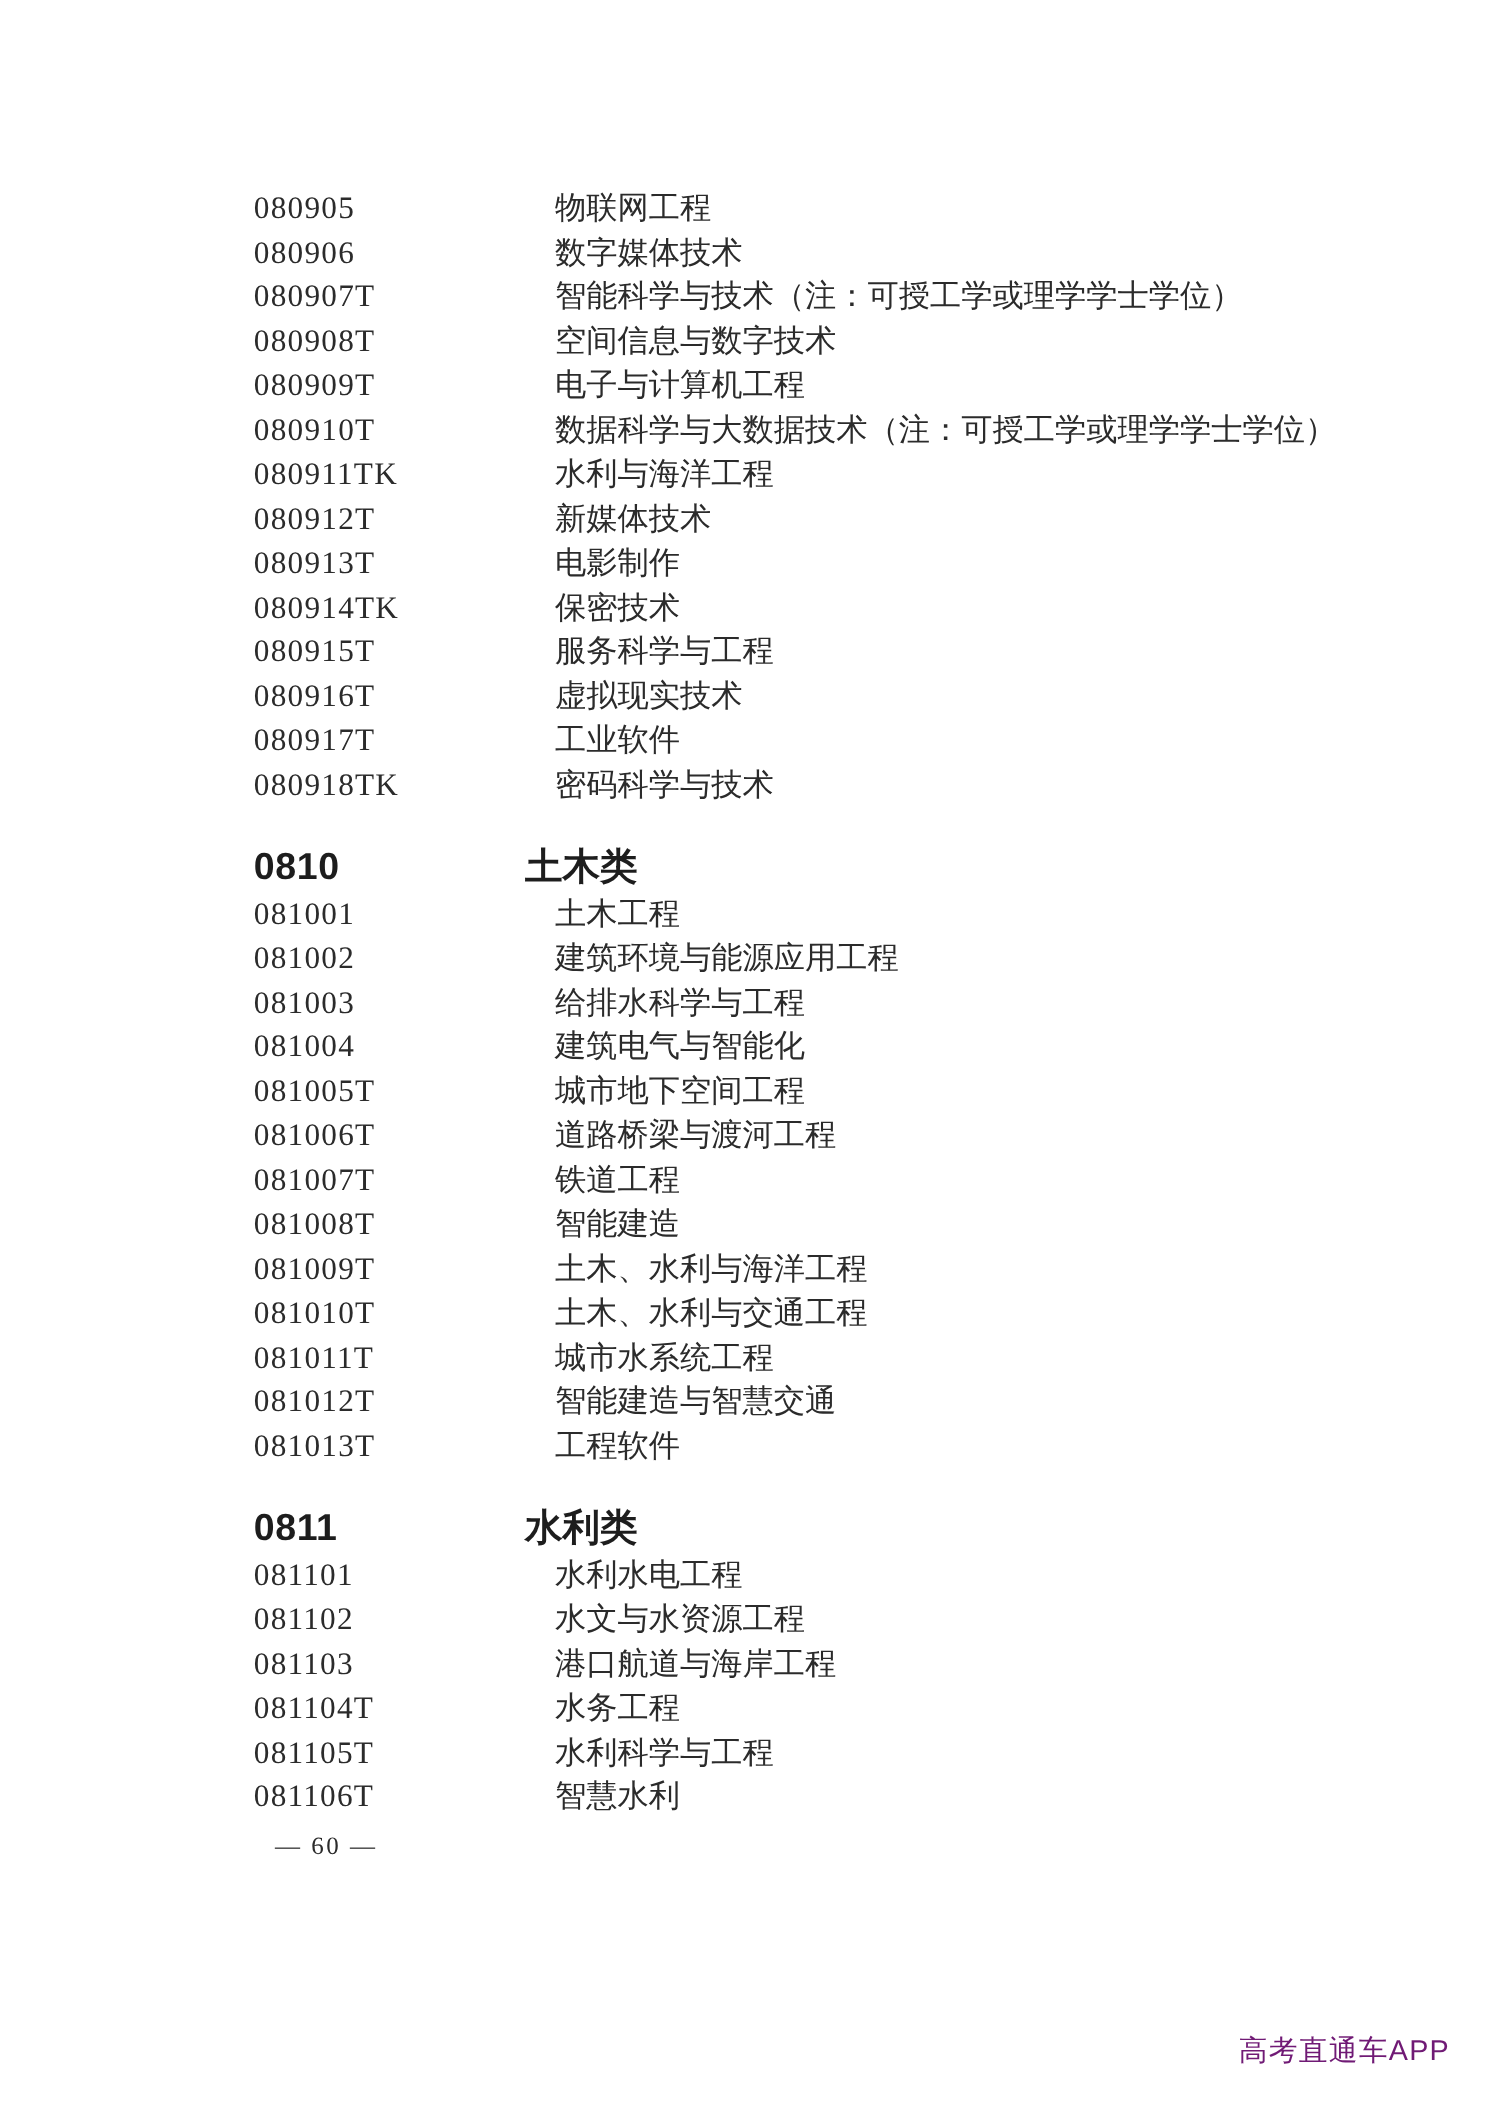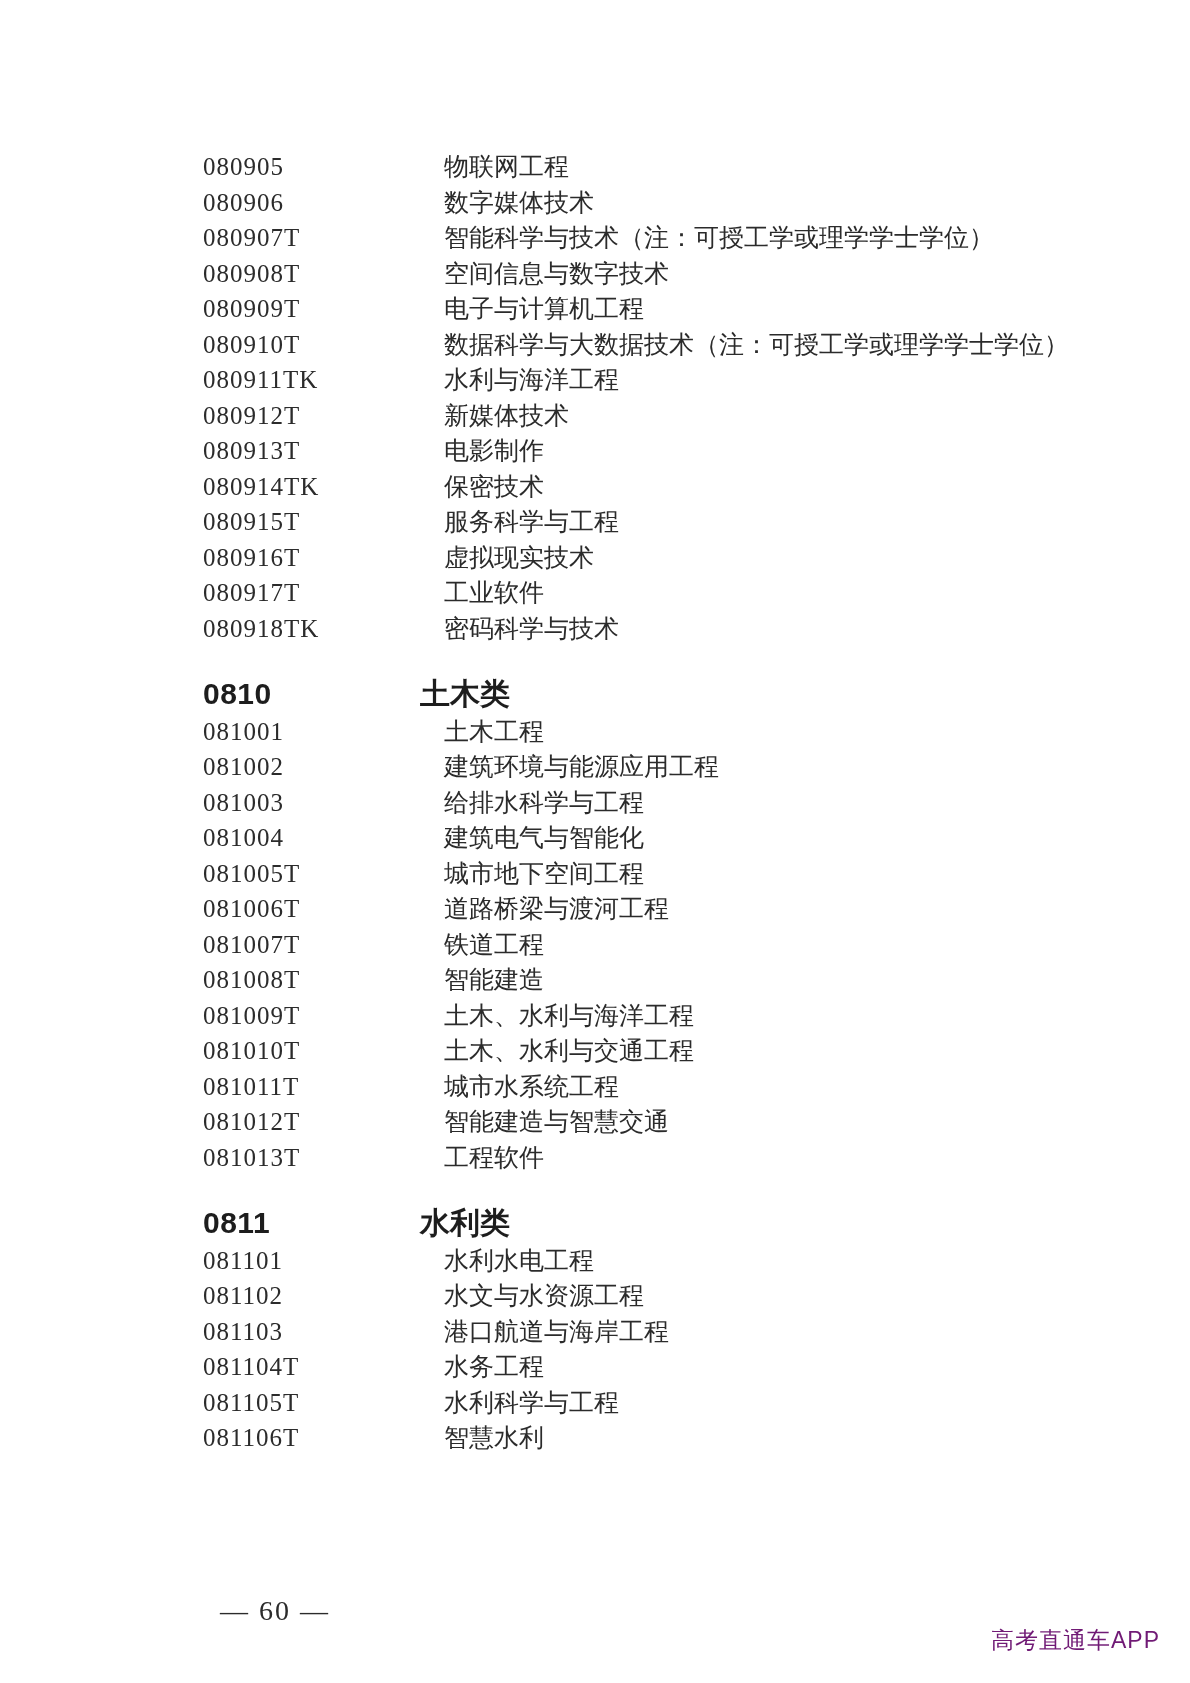--- a/index.html
+++ b/index.html
@@ -42,26 +42,26 @@
     font-size: 30px;
     color: #1d1d1d;
     margin-bottom: 2px;
   }
   .row.heading .code {
     width: 217px;
     letter-spacing: 0.5px;
   }
   #page-number {
     position: absolute;
-    top: 1593px;
+    top: 1460px;
     left: 220px;
     height: 35px;
     line-height: 35px;
     font-family: "Liberation Serif", "DejaVu Serif", serif;
-    font-size: 28px;
+    font-size: 20px;
     color: #2b2b2b;
     letter-spacing: 2px;
   }
   #watermark {
     position: absolute;
     right: 30px;
     bottom: 27px;
     font-family: "Liberation Sans", "DejaVu Sans", sans-serif;
     font-size: 23px;
     color: #701a75;

